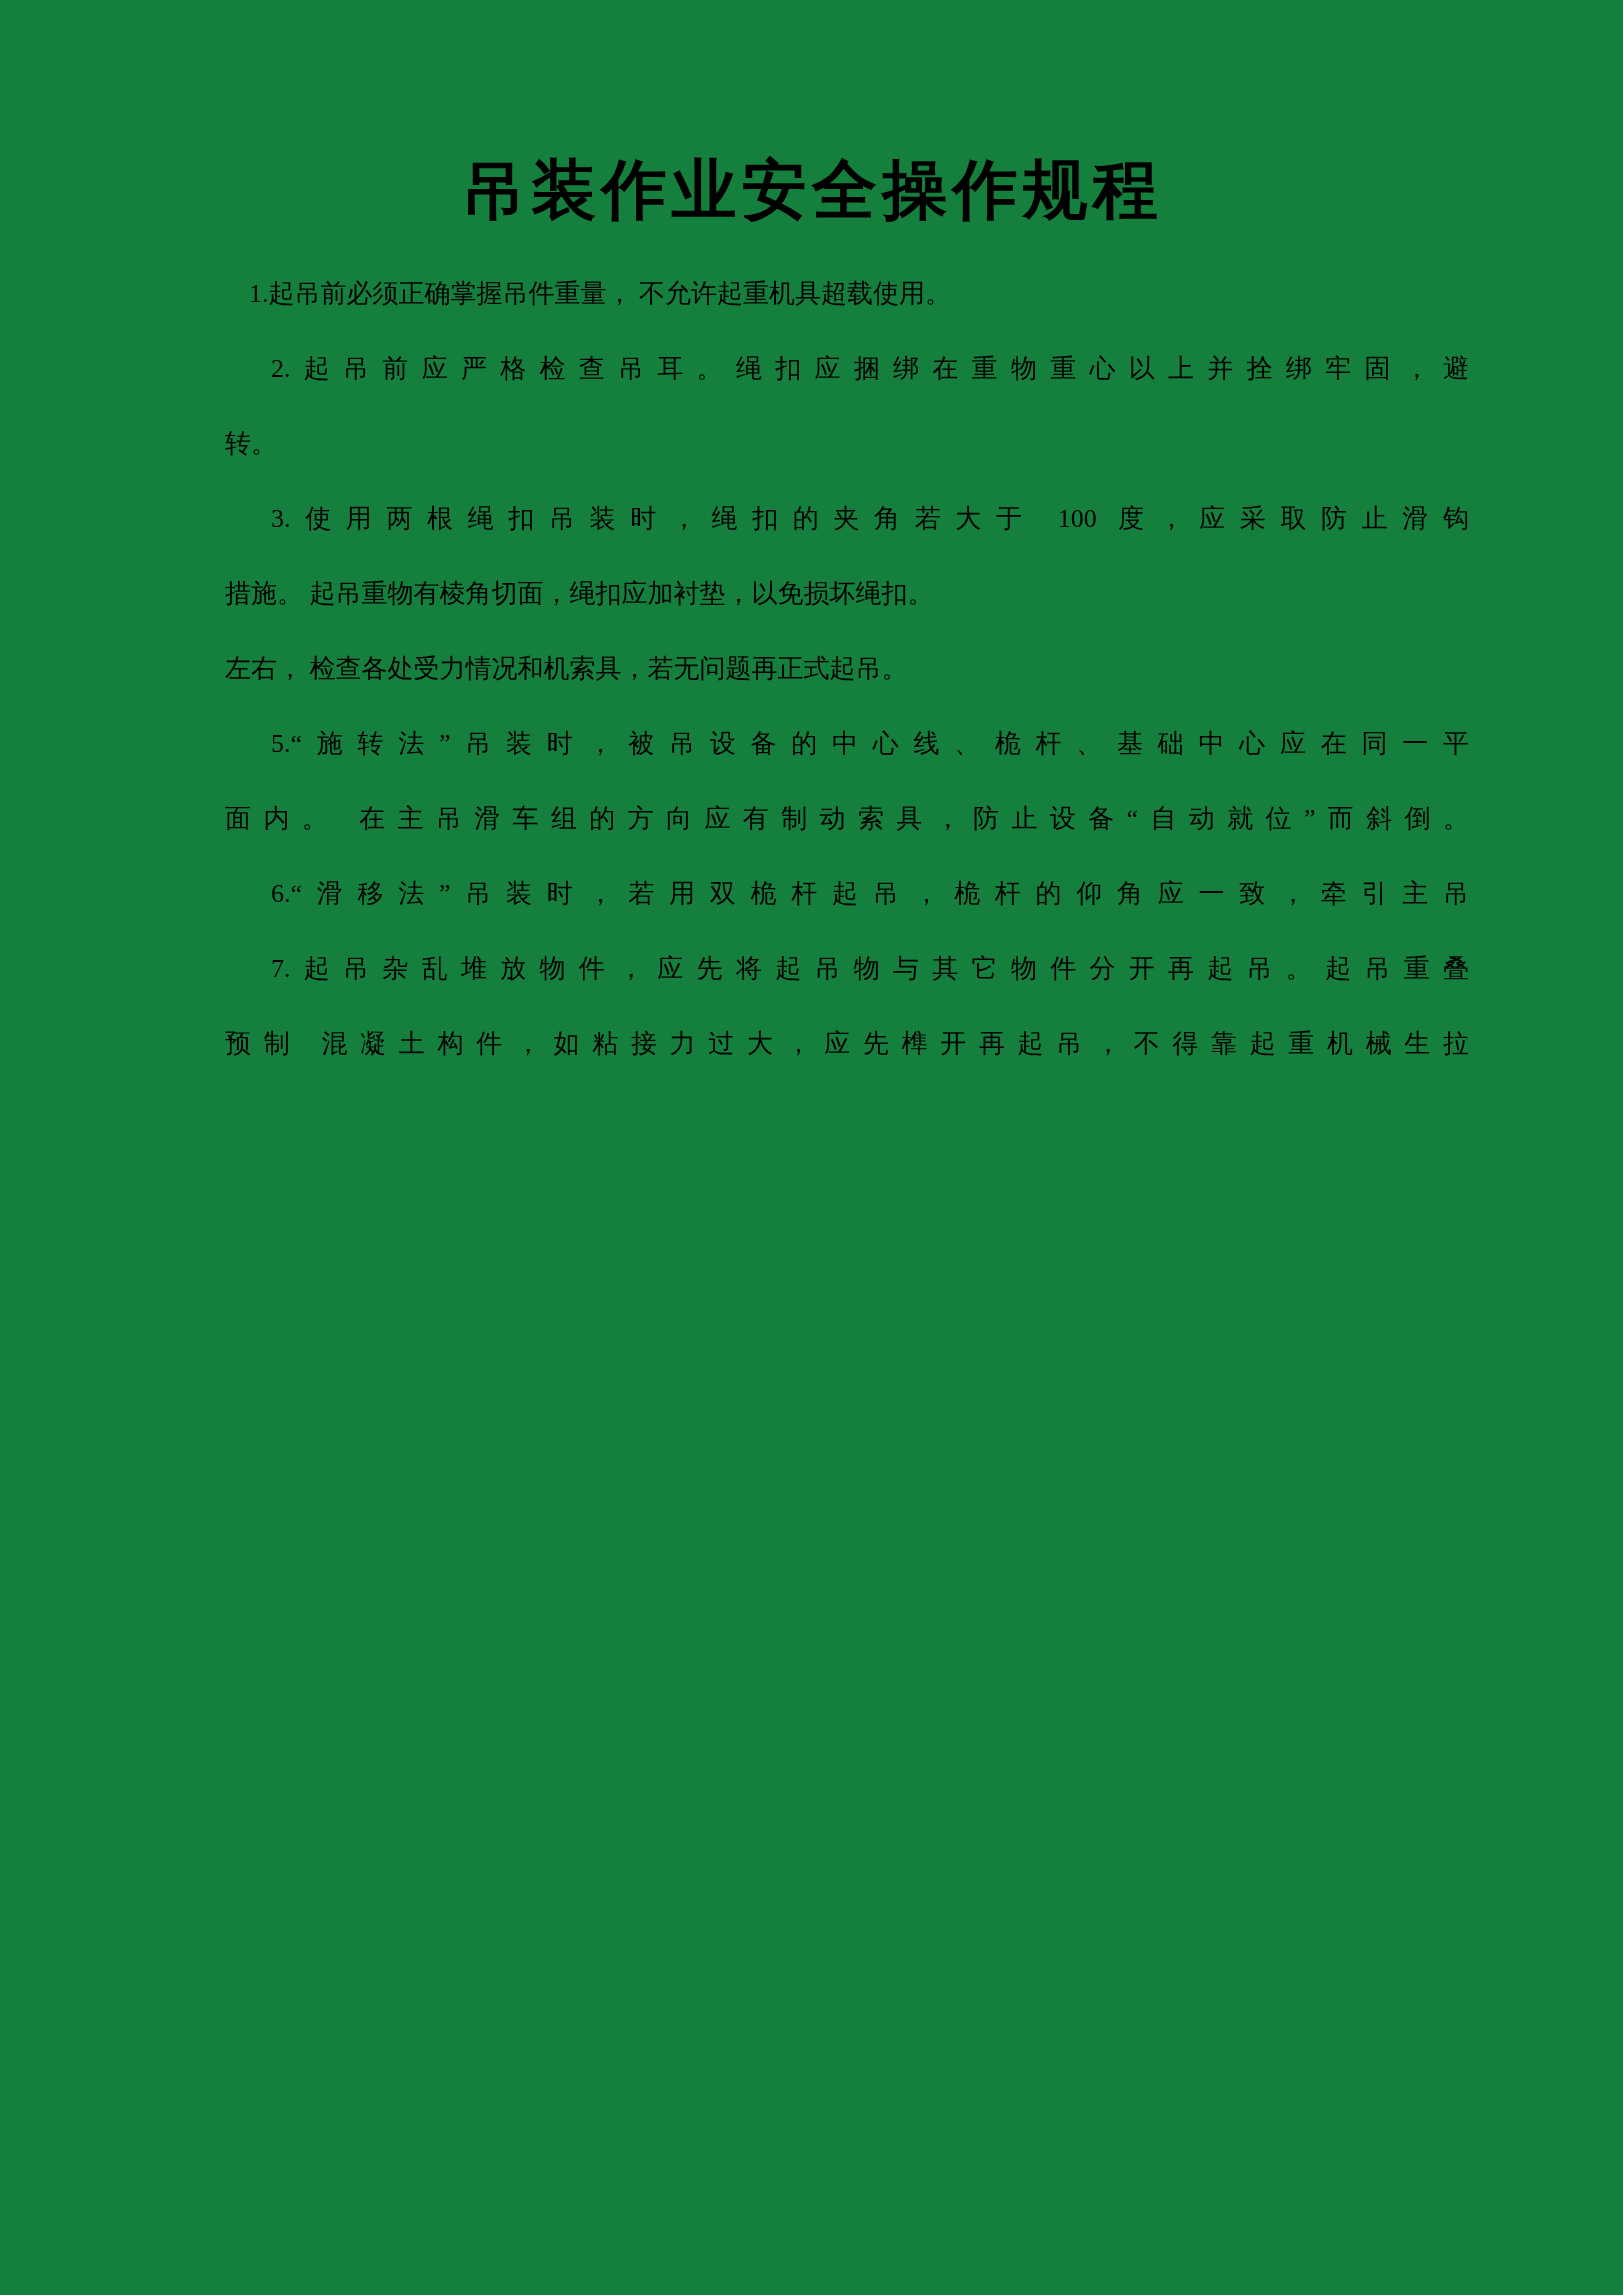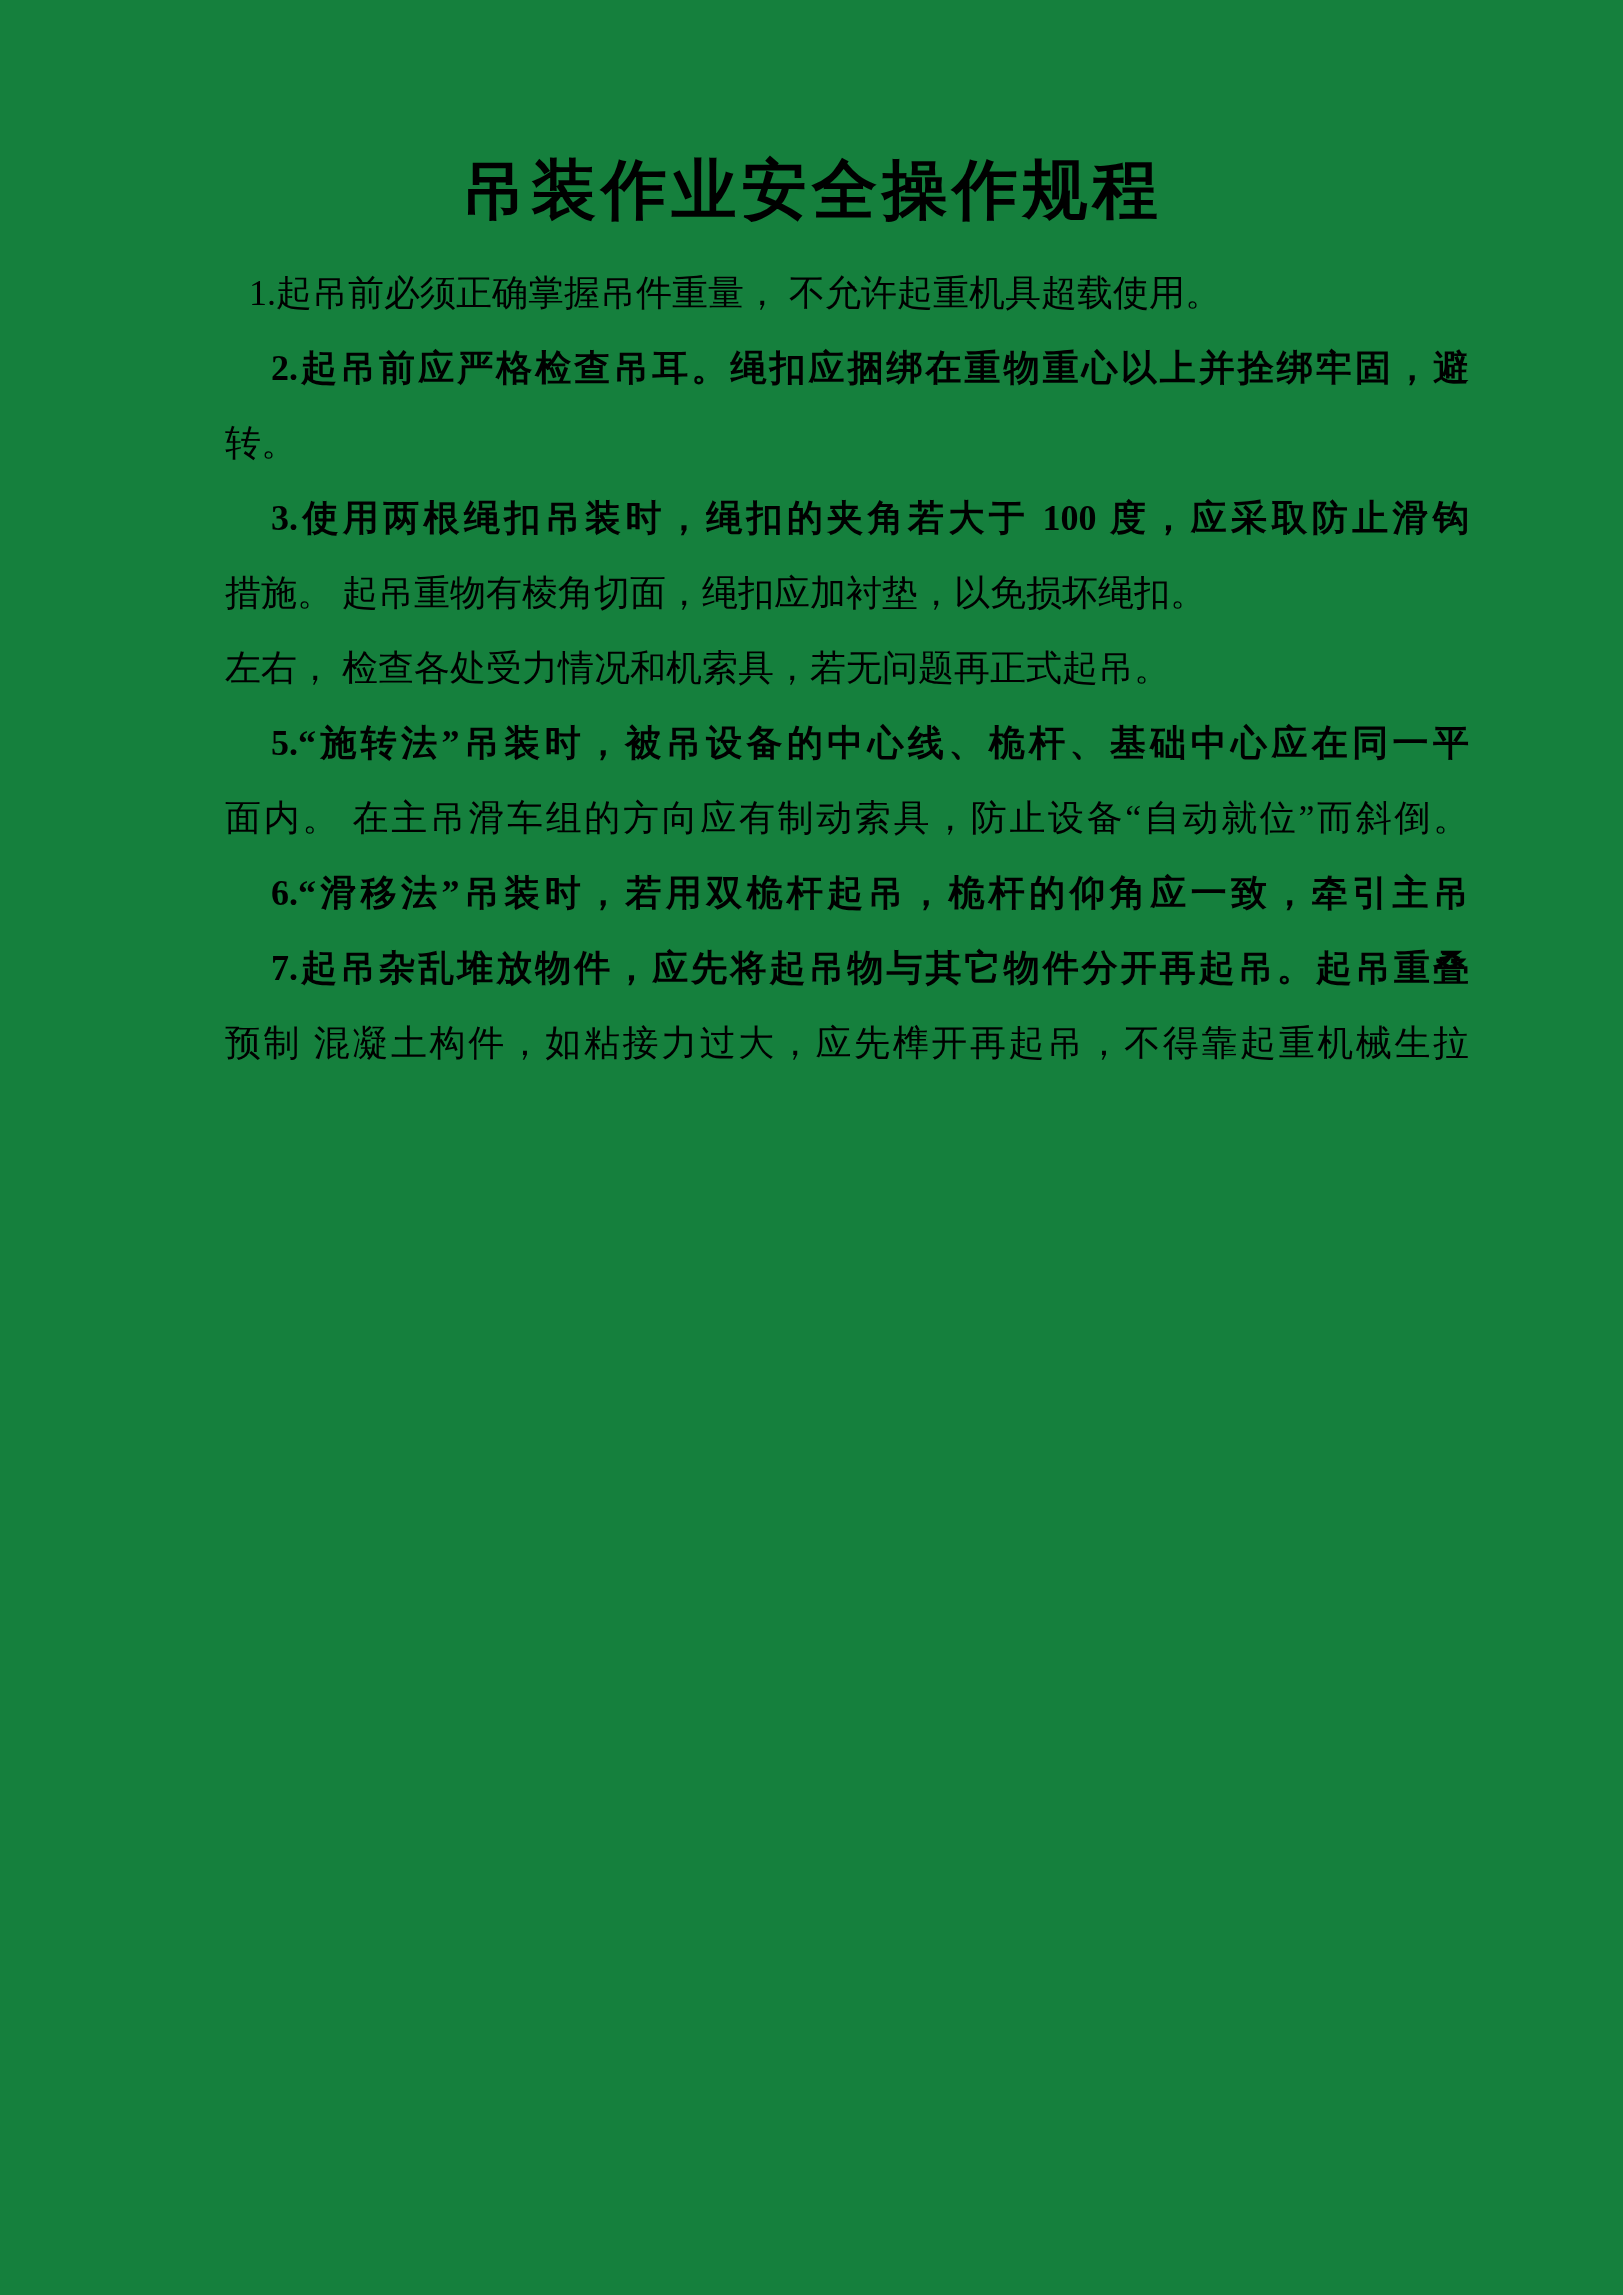--- a/index.html
+++ b/index.html
@@ -27,35 +27,34 @@
     line-height: 68px;
     font-weight: bold;
     letter-spacing: 5.2px;
     white-space: nowrap;
   }
   .body-text {
     position: absolute;
     left: 225px;
     top: 256px;
     width: 1244px;
-    font-size: 36px;
+    font-size: 26px;
     line-height: 75px;
   }
   .ln {
     text-align: left;
     white-space: normal;
   }
   .just {
     text-align: justify;
     text-align-last: justify;
     text-justify: inter-character;
   }
   .ind {
     text-indent: 46px;
-    font-weight: bold;
   }
   .ind-first {
     text-indent: 24px;
   }
 </style>
 </head>
 <body>
 
 <div class="page">
 

